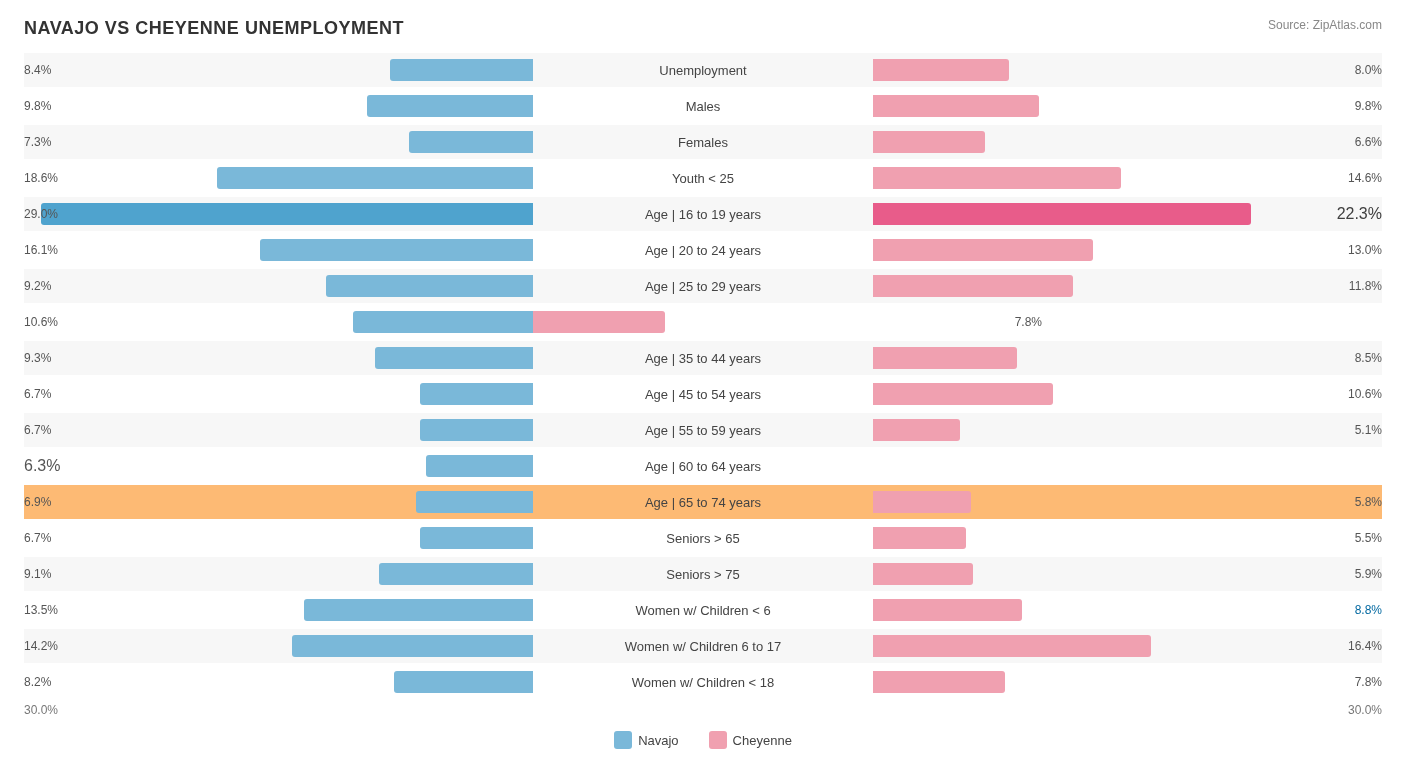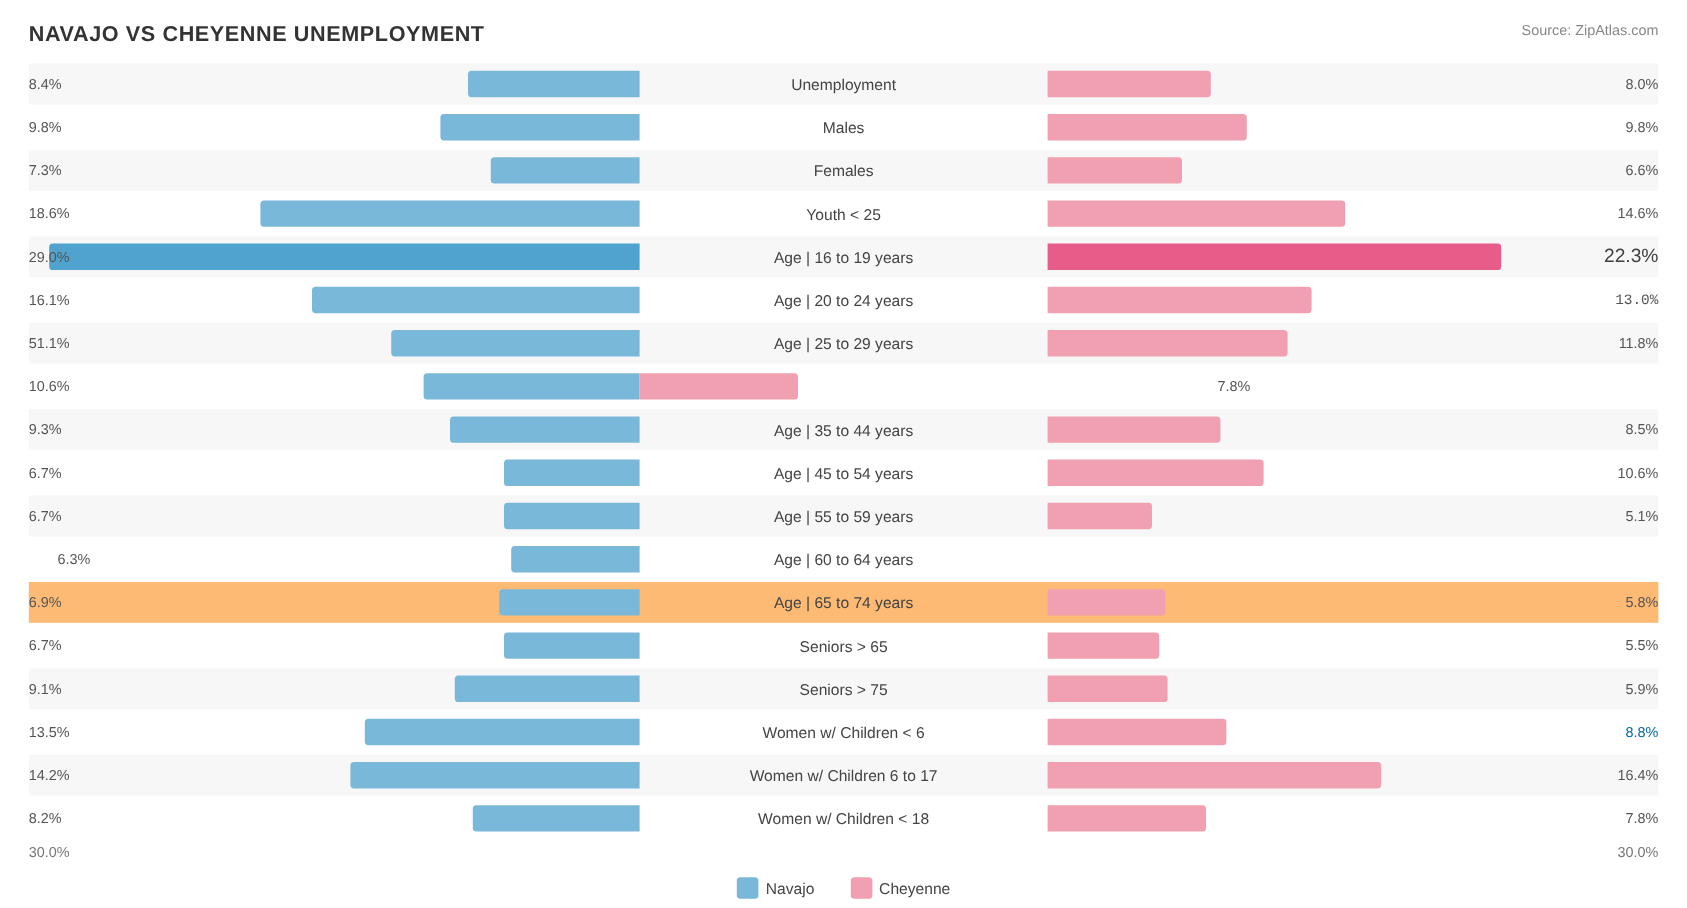--- a/index.html
+++ b/index.html
@@ -191,34 +191,34 @@
       </div>
       <div class="bar-row" style="background: rgb(255, 255, 255);">
         <div class="bar-row-inner" style="display: flex; align-items: center; width: 100%; height: 34px;">
           <div style="display: flex; align-items: center; width: calc(50% - 170px); justify-content: flex-end; position: relative; height: 100%;">
             <div style="display: flex; align-items: center; width: 100%; justify-content: flex-end; position: relative; height: 22px;">
               <div style="height: 22px; background: rgb(122, 184, 217); border-radius: 3px 0px 0px 3px; width: 53.7%; position: absolute; right: 0px; top: 0px;"></div>
               <span style="font-size: 12px; color: rgb(85, 85, 85); position: absolute; left: 0px; z-index: 3; white-space: nowrap;">16.1%</span>
             </div>
           </div>
           <div class="center-label">Age | 20 to 24 years</div>
-          <div style="display: flex; align-items: center; width: calc(50% - 170px); justify-content: flex-start; position: relative; height: 100%; font-family: Liberation Mono, monospace;">
+          <div style="display: flex; align-items: center; width: calc(50% - 170px); justify-content: flex-start; position: relative; height: 100%;">
             <div style="display: flex; align-items: center; width: 100%; justify-content: flex-start; position: relative; height: 22px;">
               <div style="height: 22px; background: rgb(240, 160, 176); border-radius: 0px 3px 3px 0px; width: 43.3%; position: absolute; left: 0px; top: 0px;"></div>
               <span style="font-size: 12px; color: rgb(85, 85, 85); position: absolute; right: 0px; z-index: 3; white-space: nowrap;">13.0%</span>
             </div>
           </div>
         </div>
       </div>
       <div class="bar-row" style="background: rgb(247, 247, 247);">
         <div class="bar-row-inner" style="display: flex; align-items: center; width: 100%; height: 34px;">
           <div style="display: flex; align-items: center; width: calc(50% - 170px); justify-content: flex-end; position: relative; height: 100%;">
             <div style="display: flex; align-items: center; width: 100%; justify-content: flex-end; position: relative; height: 22px;">
               <div style="height: 22px; background: rgb(122, 184, 217); border-radius: 3px 0px 0px 3px; width: 40.7%; position: absolute; right: 0px; top: 0px;"></div>
-              <span style="font-size: 12px; color: rgb(85, 85, 85); position: absolute; left: 0px; z-index: 3; white-space: nowrap;">51.1%</span>
+              <span style="font-size: 12px; color: rgb(85, 85, 85); position: absolute; left: 0px; z-index: 3; white-space: nowrap;">9.2%</span>
             </div>
           </div>
           <div class="center-label">Age | 25 to 29 years</div>
           <div style="display: flex; align-items: center; width: calc(50% - 170px); justify-content: flex-start; position: relative; height: 100%;">
             <div style="display: flex; align-items: center; width: 100%; justify-content: flex-start; position: relative; height: 22px;">
               <div style="height: 22px; background: rgb(240, 160, 176); border-radius: 0px 3px 3px 0px; width: 39.3%; position: absolute; left: 0px; top: 0px;"></div>
               <span style="font-size: 12px; color: rgb(85, 85, 85); position: absolute; right: 0px; z-index: 3; white-space: nowrap;">11.8%</span>
             </div>
           </div>
         </div>
@@ -288,21 +288,21 @@
               <span style="font-size: 12px; color: rgb(85, 85, 85); position: absolute; right: 0px; z-index: 3; white-space: nowrap;">5.1%</span>
             </div>
           </div>
         </div>
       </div>
       <div class="bar-row" style="background: rgb(255, 255, 255);">
         <div class="bar-row-inner" style="display: flex; align-items: center; width: 100%; height: 34px;">
           <div style="display: flex; align-items: center; width: calc(50% - 170px); justify-content: flex-end; position: relative; height: 100%;">
             <div style="display: flex; align-items: center; width: 100%; justify-content: flex-end; position: relative; height: 22px;">
               <div style="height: 22px; background: rgb(122, 184, 217); border-radius: 3px 0px 0px 3px; width: 21%; position: absolute; right: 0px; top: 0px;"></div>
-              <span style="font-size: 12px; color: rgb(85, 85, 85); position: absolute; left: 0px; z-index: 3; white-space: nowrap; margin-left: 24px;">6.3%</span>
+              <span style="font-size: 16px; color: rgb(85, 85, 85); position: absolute; left: 0px; z-index: 3; white-space: nowrap;">6.3%</span>
             </div>
           </div>
           <div class="center-label">Age | 60 to 64 years</div>
         </div>
       </div>
       <div class="bar-row" style="background: #fdba74;">
         <div class="bar-row-inner" style="display: flex; align-items: center; width: 100%; height: 34px;">
           <div style="display: flex; align-items: center; width: calc(50% - 170px); justify-content: flex-end; position: relative; height: 100%;">
             <div style="display: flex; align-items: center; width: 100%; justify-content: flex-end; position: relative; height: 22px;">
               <div style="height: 22px; background: rgb(122, 184, 217); border-radius: 3px 0px 0px 3px; width: 23%; position: absolute; right: 0px; top: 0px;"></div>

